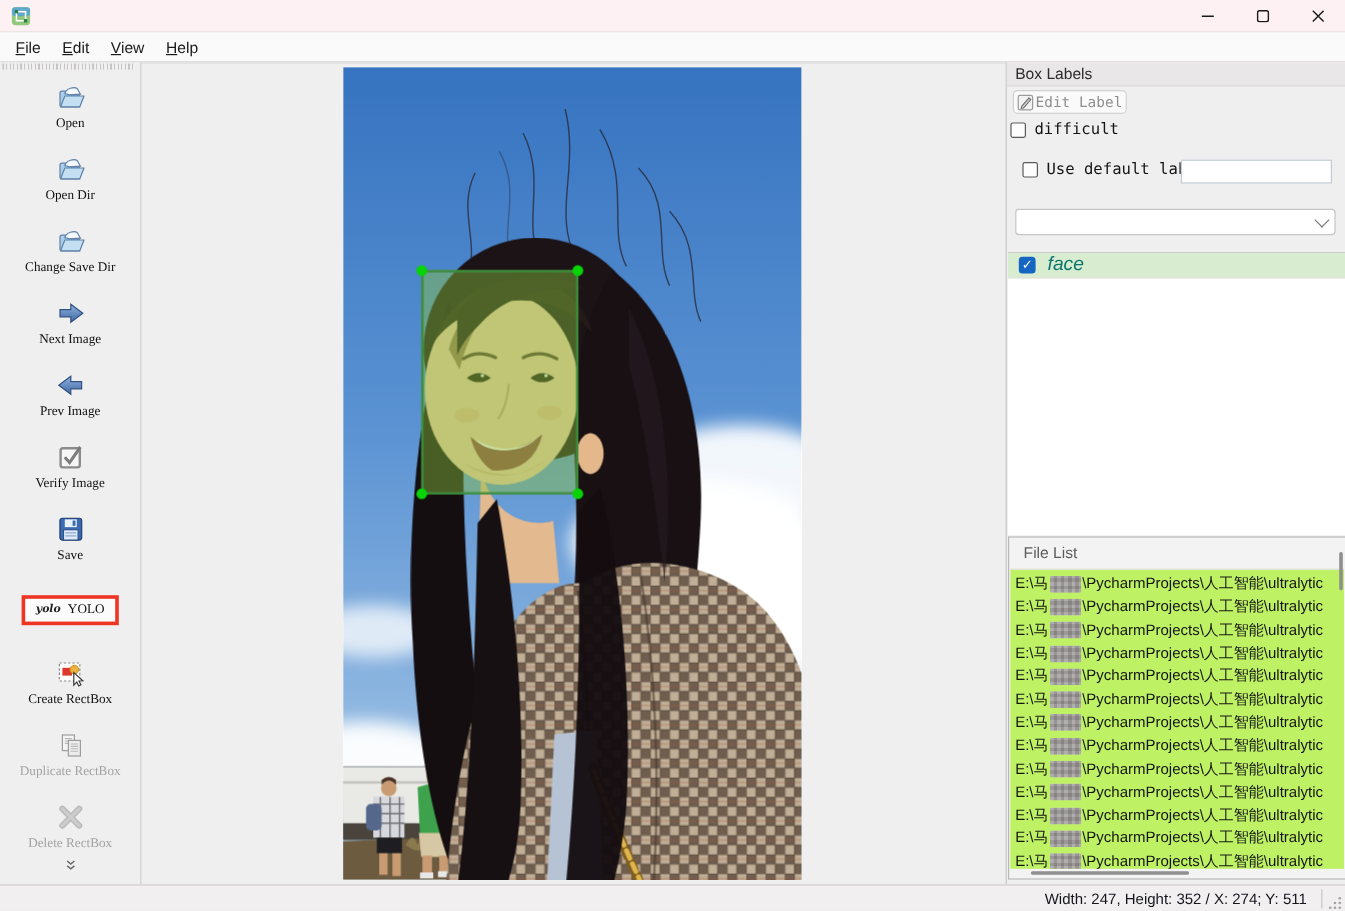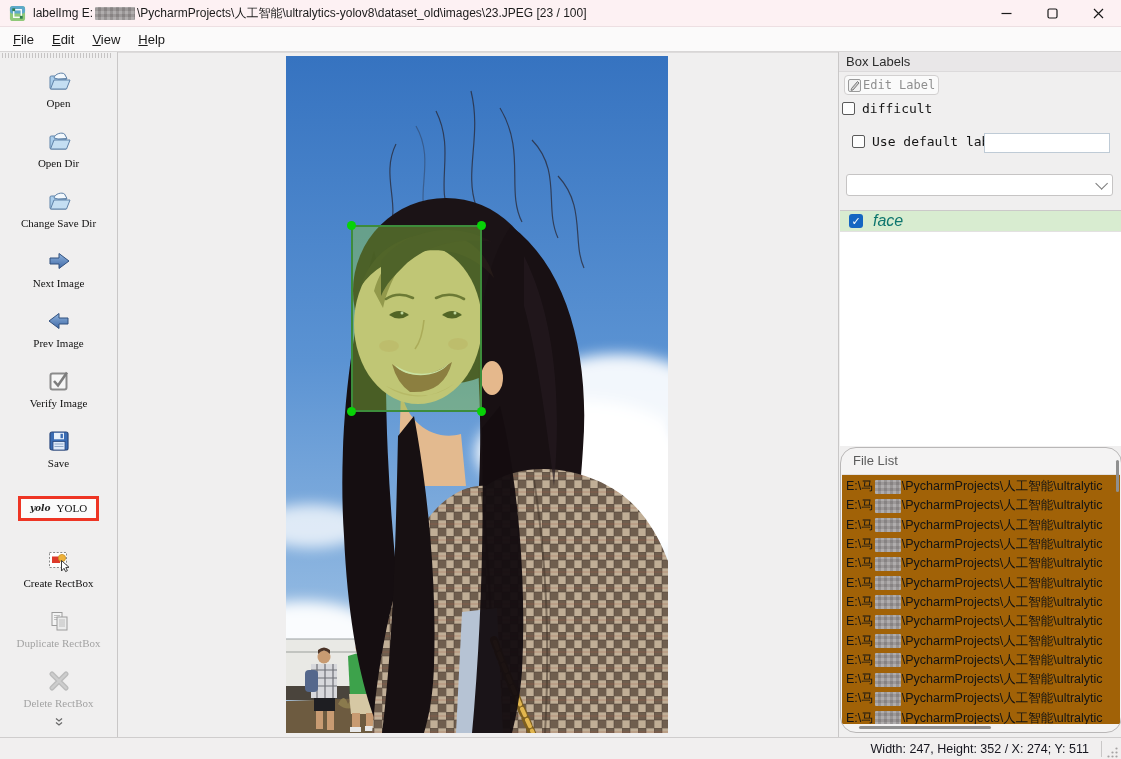--- a/index.html
+++ b/index.html
@@ -75,23 +75,23 @@
   .label-list { position:absolute; left:1px; top:158px; width:282px; height:236px; background:#fff;
     border-top:1px solid #cbc9c9; }
   .label-row { height:21px; background:#d8ecd0; display:flex; align-items:center; gap:10px; padding-left:9px;
     border-bottom:1px solid #e3e1e1; }
   .label-chk { width:14px; height:14px; border-radius:3px; background:#1566c2; color:#fff;
     font-size:11px; line-height:14px; text-align:center; }
   .label-name { font-size:16px; color:#0f766e;font-style:italic; }
 
   
   .fl-dock { position:absolute; left:1px; top:395px; width:282px; height:286px;
-    background:#f4f3f3; border:1px solid #b9b7b7; border-radius:16px; overflow:hidden; }
+    background:#f4f3f3; border:1px solid #b9b7b7; border-radius:0; overflow:hidden; }
   .fl-header { height:25px; font-size:13px; color:#5c5c5c; padding:5px 0 0 12px; }
-  .fl-list { position:absolute; left:1px; right:1px; top:26px; bottom:8px; background:#a16207; overflow:hidden;
+  .fl-list { position:absolute; left:1px; right:1px; top:26px; bottom:8px; background:#bef264; overflow:hidden;
     border-top:1px solid #e2e0e0; padding-top:2px; }
   .file-row { height:19.3px; font-size:12.5px; color:#141414; white-space:nowrap; padding-left:4px;
     display:flex; align-items:center; }
   .fl-vscroll { position:absolute; right:2px; top:12px; width:3px; height:32px; background:#8f8f8f; border-radius:2px; }
   .fl-hscroll { position:absolute; left:18px; bottom:3px; width:132px; height:3px; background:#8f8f8f; border-radius:2px; }
 
   
   .statusbar { position:absolute; top:737px; left:0; width:1121px; height:22px; background:#f1efef;
     border-top:1px solid #cfcdcd; display:flex; align-items:center; justify-content:flex-end; }
   .status-text { font-size:12.5px; color:#16161f; margin-right:12px; }
@@ -102,25 +102,20 @@
 <body>
 
 <div class="titlebar">
   <svg class="app-icon" viewBox="0 0 18 18">
     <rect x="1" y="1" width="16" height="16" rx="3" fill="#8fc979"></rect>
     <rect x="1" y="1" width="16" height="8" rx="3" fill="#5ea9c9"></rect>
     <rect x="5" y="5" width="8" height="8" fill="none" stroke="#ffffff" stroke-width="1.4"></rect>
     <rect x="3.5" y="3.5" width="3" height="3" fill="#2e7d4f"></rect>
     <rect x="11.5" y="11.5" width="3" height="3" fill="#2e7d4f"></rect>
   </svg>
-  <div class="title-text">
-    <span>labelImg E:</span>
-      <span class="redacted redact-title"></span>
-      <span>\PycharmProjects\人工智能\ultralytics-yolov8\dataset_old\images\23.JPEG [23 / 100]</span>
-  </div>
   <div class="win-controls">
     <div class="win-btn">
       <svg width="11" height="11" viewBox="0 0 11 11">
           <path d="M0.5 5.5 H10.5" stroke="#1a1a1a" stroke-width="1.2"></path>
         </svg>
     </div>
     <div class="win-btn">
       <svg width="11" height="11" viewBox="0 0 11 11">
           <rect x="1" y="1" width="9" height="9" rx="1.5" fill="none" stroke="#1a1a1a" stroke-width="1.2"></rect>
         </svg>

